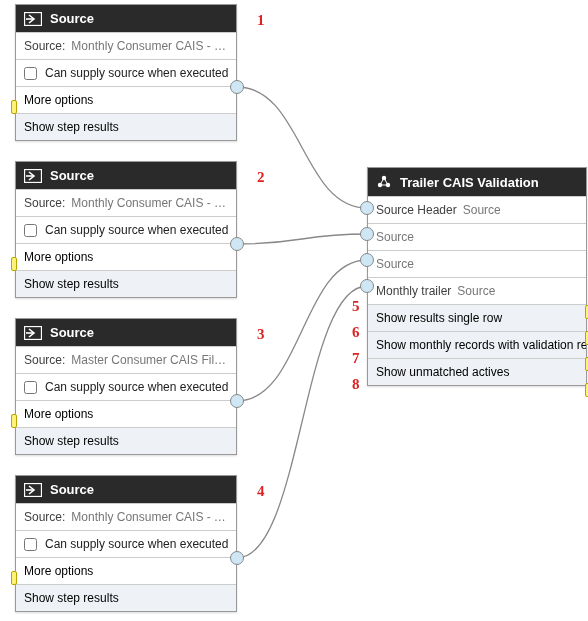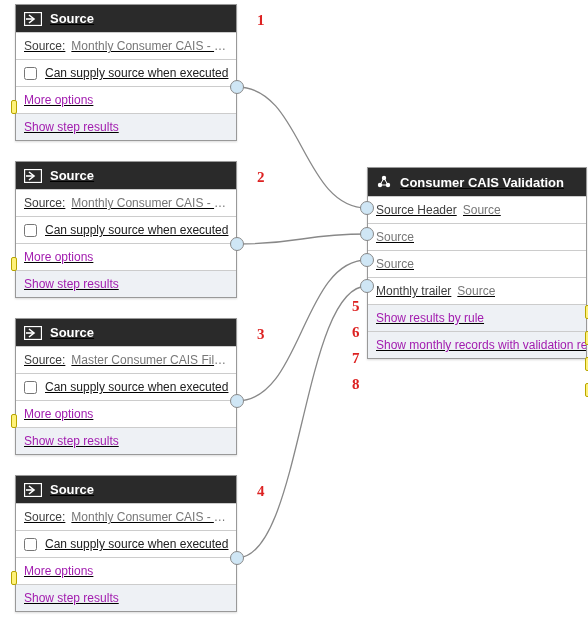--- a/index.html
+++ b/index.html
@@ -25,21 +25,20 @@
     width: 588px;
     height: 621px;
     pointer-events: none;
   }
   .node {
     position: absolute;
     background: #fff;
     border: 1px solid #999;
     box-shadow: 0 1px 2px rgba(0,0,0,0.15);
     width: 222px;
-    text-decoration: underline;
   }
   .node-header {
     background: #2a2a2a;
     color: #fff;
     font-weight: bold;
     font-size: 13px;
     padding: 6px 8px;
     display: flex;
     align-items: center;
     gap: 8px;
@@ -58,21 +57,21 @@
     overflow: hidden;
   }
   .row .label { color: #404040; }
   .row .value { color: #777; overflow: hidden; text-overflow: ellipsis; }
   .row input[type="checkbox"] {
     width: 13px; height: 13px;
     margin: 0 2px 0 0;
     border: 1px solid #bbb;
   }
   .row.link { color: #2277cc; cursor: pointer; }
-  .row.link span { color: #a21caf; }
+  .row.link span { color: #000000; }
   .row.alt { background: #eef1f5; }
   .port {
     position: absolute;
     width: 14px; height: 14px;
     border-radius: 50%;
     border: 1px solid #888;
     background: #cfe6f5;
     z-index: 5;
   }
   .port.left-tab {
@@ -215,41 +214,44 @@
     <div class="node" style="left: 367px; top: 167px; width: 220px;">
   <div class="node-header">
     <span class="icon">
           <svg width="16" height="16" viewBox="0 0 16 16">
             <circle cx="8" cy="4" r="2.2" fill="#fff"></circle>
             <circle cx="4" cy="11" r="2.2" fill="#fff"></circle>
             <circle cx="12" cy="11" r="2.2" fill="#fff"></circle>
             <path d="M8 4 L4 11 L12 11 Z" fill="none" stroke="#fff" stroke-width="1"></path>
           </svg>
         </span>
-    <span>Consumer CAIS Validation</span>
+    <span>Trailer CAIS Validation</span>
   </div>
       <div class="row">
     <span class="label">Source Header</span>
     <span class="value">Source</span>
   </div>
       <div class="row">
     <span class="value">Source</span>
   </div>
       <div class="row">
     <span class="value">Source</span>
   </div>
       <div class="row">
     <span class="label">Monthly trailer</span>
     <span class="value">Source</span>
   </div>
       <div class="row link alt">
-    <span>Show results by rule</span>
+    <span>Show results single row</span>
   </div>
       <div class="row link alt">
     <span>Show monthly records with validation resu</span>
+  </div>
+      <div class="row link alt">
+    <span>Show unmatched actives</span>
   </div>
     </div>
     <div class="port" style="left: 360px; top: 201px;"></div>
     <div class="port" style="left: 360px; top: 227px;"></div>
     <div class="port" style="left: 360px; top: 253px;"></div>
     <div class="port" style="left: 360px; top: 279px;"></div>
     <div class="port left-tab" style="left: 585px; top: 305px;"></div>
     <div class="port left-tab" style="left: 585px; top: 331px;"></div>
     <div class="port left-tab" style="left: 585px; top: 357px;"></div>
     <div class="port left-tab" style="left: 585px; top: 383px;"></div>

